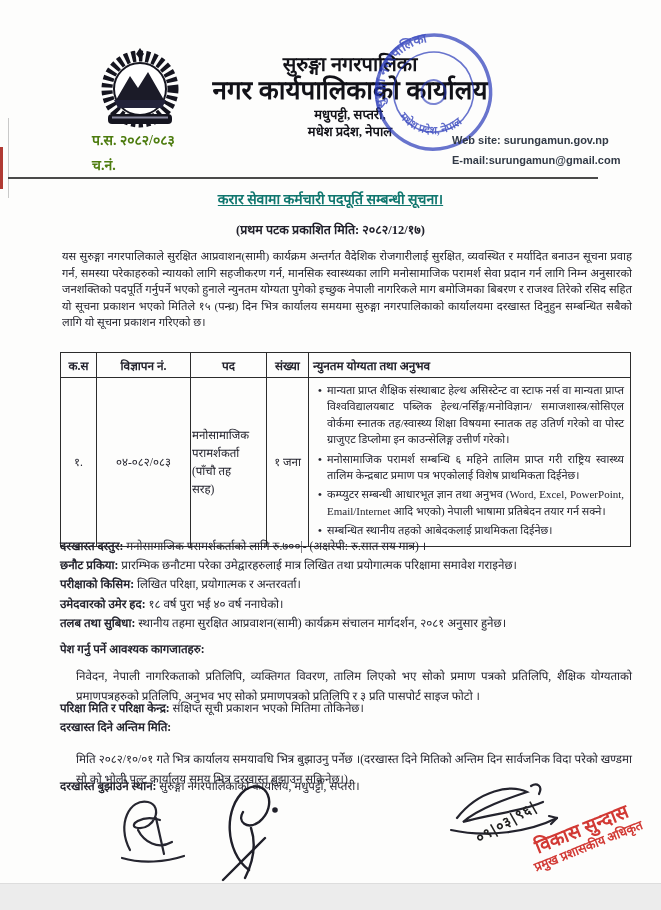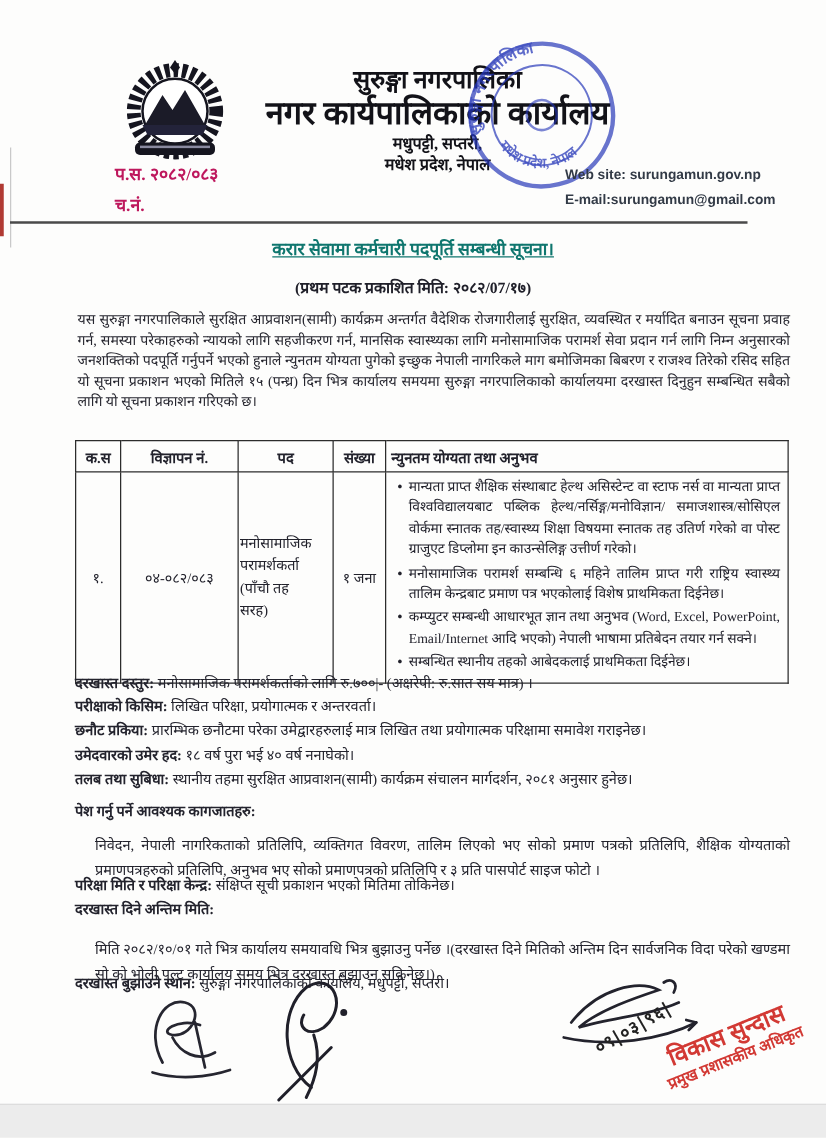--- a/index.html
+++ b/index.html
@@ -9,21 +9,21 @@
   .left-red-mark{position:absolute;left:0;top:147px;width:3px;height:42px;background:#b03a33;}
   .left-fold{position:absolute;left:8px;top:118px;width:1px;height:80px;background:#c9c9c9;}
 
   
   .emblem{position:absolute;left:86px;top:48px;}
   .hd-center{position:absolute;left:150px;top:52px;width:400px;text-align:center;font-weight:bold;color:#121218;}
   .hd-org1{font-size:20px;line-height:24px;}
   .hd-org2{font-size:26px;line-height:30px;}
   .hd-addr{font-size:13px;line-height:17px;}
   .seal{position:absolute;left:372px;top:30px;transform:rotate(-14deg);opacity:.85;}
-  .hd-left{position:absolute;left:92px;top:128px;font-size:14px;font-weight:bold;line-height:25px;color:#be185d;}
+  .hd-left{position:absolute;left:92px;top:128px;font-size:14px;font-weight:bold;line-height:25px;color:#4d7c0f;}
   .hd-right{position:absolute;left:452px;top:130px;font-size:11px;font-weight:bold;color:#323a46;
             font-family:"Liberation Sans","DejaVu Sans",sans-serif;line-height:20px;}
   .hd-rule{position:absolute;left:8px;top:177px;width:590px;height:2px;background:#4a4a4a;}
 
   
   .title{position:absolute;left:0;top:189px;width:661px;text-align:center;font-size:14px;font-weight:bold;
          text-decoration:underline;color:#0f766e;}
   .pubdate{position:absolute;left:0;top:221px;width:661px;text-align:center;font-size:12.5px;font-weight:bold;color:#20202a;}
 
   
@@ -109,21 +109,21 @@
     <div>प.स. २०८२/०८३</div>
     <div>च.नं.</div>
   </div>
   <div class="hd-right">
     <div>Web site: surungamun.gov.np</div>
     <div>E-mail:surungamun@gmail.com</div>
   </div>
   <div class="hd-rule"></div>
 
   <div class="title">करार सेवामा कर्मचारी पदपूर्ति सम्बन्धी सूचना।</div>
-  <div class="pubdate">(प्रथम पटक प्रकाशित मिति: २०८२/07/१७)</div>
+  <div class="pubdate">(प्रथम पटक प्रकाशित मिति: २०८२/12/१७)</div>
 
   <div class="body-par">यस सुरुङ्गा नगरपालिकाले सुरक्षित आप्रवाशन(सामी) कार्यक्रम अन्तर्गत वैदेशिक रोजगारीलाई सुरक्षित, व्यवस्थित र मर्यादित बनाउन सूचना प्रवाह गर्न, समस्या परेकाहरुको न्यायको लागि सहजीकरण गर्न, मानसिक स्वास्थ्यका लागि मनोसामाजिक परामर्श सेवा प्रदान गर्न लागि निम्न अनुसारको जनशक्तिको पदपूर्ति गर्नुपर्ने भएको हुनाले न्युनतम योग्यता पुगेको इच्छुक नेपाली नागरिकले माग बमोजिमका बिबरण र राजश्व तिरेको रसिद सहित यो सूचना प्रकाशन भएको मितिले १५ (पन्ध्र) दिन भित्र कार्यालय समयमा सुरुङ्गा नगरपालिकाको कार्यालयमा दरखास्त दिनुहुन सम्बन्धित सबैको लागि यो सूचना प्रकाशन गरिएको छ।</div>
 
   <table class="vac">
     <colgroup>
         <col class="col-sn">
         <col class="col-ad">
         <col class="col-post">
         <col class="col-num">
         <col class="col-q">
@@ -161,22 +161,22 @@
               <span class="bu">•</span>
               <span class="qt">सम्बन्धित स्थानीय तहको आबेदकलाई प्राथमिकता दिईनेछ।</span>
             </div>
       </td>
     </tr>
   </tbody>
     </table>
 
   <div class="details">
     <div class="dline"><span class="lbl">दरखास्त दस्तुर:</span><span> मनोसामाजिक परामर्शकर्ताको लागि रु.७००|- (अक्षरेपी: रु.सात सय मात्र) ।</span></div>
+    <div class="dline"><span class="lbl">छनौट प्रकिया:</span><span> प्रारम्भिक छनौटमा परेका उमेद्वारहरुलाई मात्र लिखित तथा प्रयोगात्मक परिक्षामा समावेश गराइनेछ।</span></div>
     <div class="dline"><span class="lbl">परीक्षाको किसिम:</span><span> लिखित परिक्षा, प्रयोगात्मक र अन्तरवर्ता।</span></div>
-    <div class="dline"><span class="lbl">छनौट प्रकिया:</span><span> प्रारम्भिक छनौटमा परेका उमेद्वारहरुलाई मात्र लिखित तथा प्रयोगात्मक परिक्षामा समावेश गराइनेछ।</span></div>
     <div class="dline"><span class="lbl">उमेदवारको उमेर हद:</span><span> १८ वर्ष पुरा भई ४० वर्ष ननाघेको।</span></div>
     <div class="dline"><span class="lbl">तलब तथा सुबिधा:</span><span> स्थानीय तहमा सुरक्षित आप्रवाशन(सामी) कार्यक्रम संचालन मार्गदर्शन, २०८१ अनुसार हुनेछ।</span></div>
   </div>
 
   <div class="sec" style="top:641px;"><span class="lbl">पेश गर्नु पर्ने आवश्यक कागजातहरु:</span></div>
   <div class="indent-par" style="top:667px;">निवेदन, नेपाली नागरिकताको प्रतिलिपि, व्यक्तिगत विवरण, तालिम लिएको भए सोको प्रमाण पत्रको प्रतिलिपि, शैक्षिक योग्यताको प्रमाणपत्रहरुको प्रतिलिपि, अनुभव भए सोको प्रमाणपत्रको प्रतिलिपि र ३ प्रति पासपोर्ट साइज फोटो ।</div>
 
   <div class="sec" style="top:700px;"><span class="lbl">परिक्षा मिति र परिक्षा केन्द्र:</span><span> संक्षिप्त सूची प्रकाशन भएको मितिमा तोकिनेछ।</span></div>
 
   <div class="sec" style="top:719px;"><span class="lbl">दरखास्त दिने अन्तिम मिति:</span></div>

